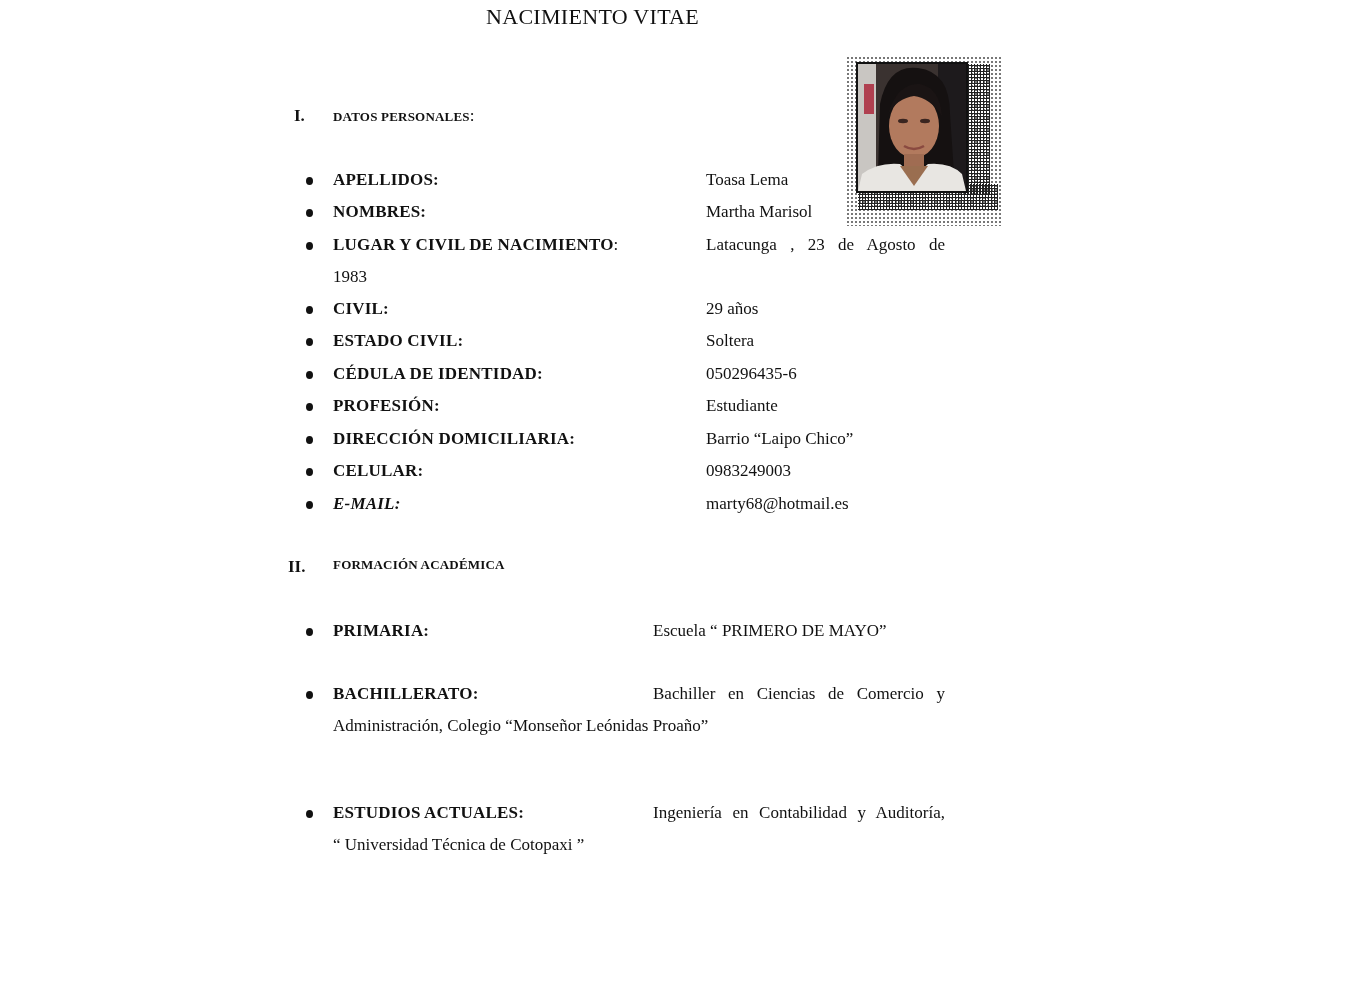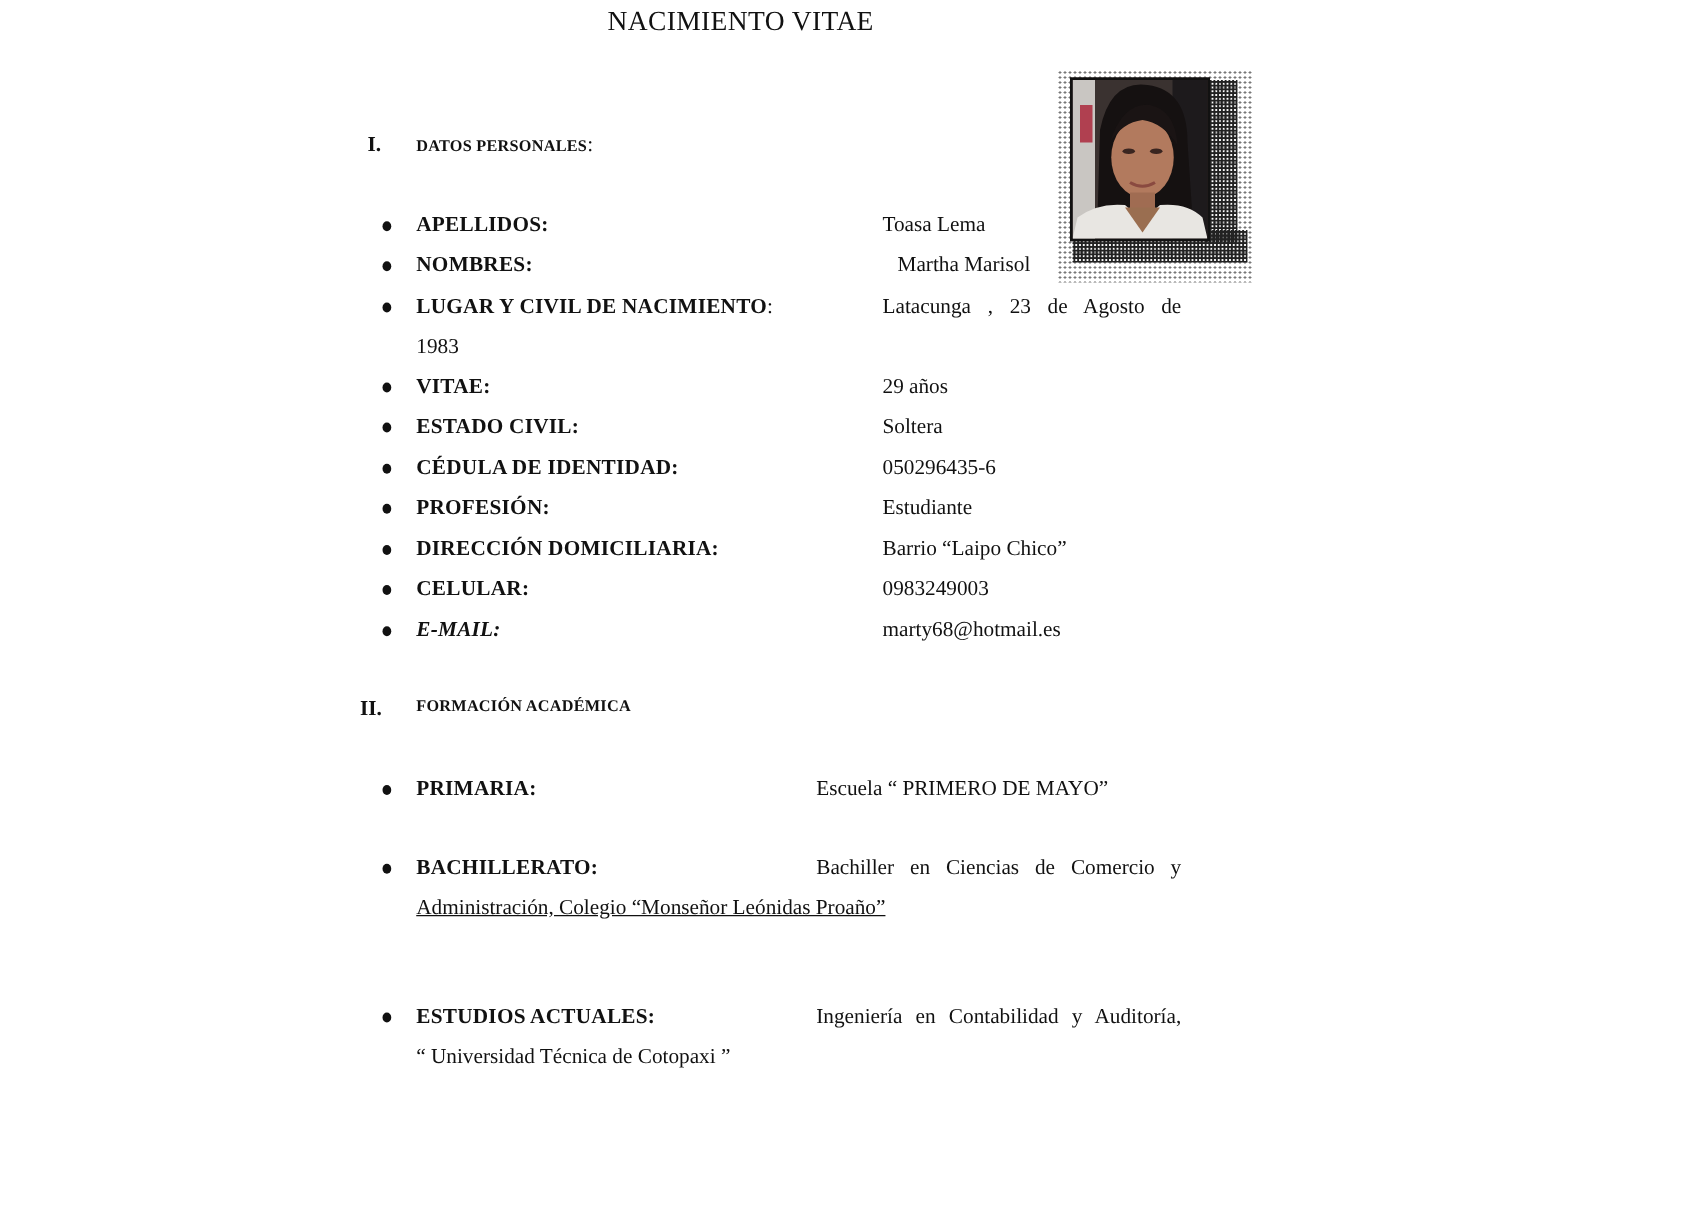--- a/index.html
+++ b/index.html
@@ -113,31 +113,31 @@
 </div>
 
 <div>
 
   <div class="abs bullet" style="left:306px; top:177px;"></div>
   <div class="abs label" style="left:333px; top:170px;">APELLIDOS:</div>
   <div class="abs value" style="left:706px; top:170px;">Toasa Lema</div>
 
   <div class="abs bullet" style="left:306px; top:209px;"></div>
   <div class="abs label" style="left:333px; top:202px;">NOMBRES:</div>
-  <div class="abs value" style="left:706px; top:202px;margin-left:12px;">Martha Marisol</div>
+  <div class="abs value" style="left:706px; top:202px;">Martha Marisol</div>
 
   <div class="abs bullet" style="left:306px; top:242px;"></div>
   <div class="abs" style="left:333px; top:235px;">
     <span class="label">LUGAR Y CIVIL DE NACIMIENTO</span><span>:</span>
   </div>
   <div class="abs value" style="left:706px; top:235px; width:239px; text-align:justify; text-align-last:justify; white-space:normal;">Latacunga , 23 de Agosto de</div>
   <div class="abs value" style="left:333px; top:267px;">1983</div>
 
   <div class="abs bullet" style="left:306px; top:306px;"></div>
-  <div class="abs label" style="left:333px; top:299px;">VITAE:</div>
+  <div class="abs label" style="left:333px; top:299px;">CIVIL:</div>
   <div class="abs value" style="left:706px; top:299px;">29 años</div>
 
   <div class="abs bullet" style="left:306px; top:338px;"></div>
   <div class="abs label" style="left:333px; top:331px;">ESTADO CIVIL:</div>
   <div class="abs value" style="left:706px; top:331px;">Soltera</div>
 
   <div class="abs bullet" style="left:306px; top:371px;"></div>
   <div class="abs label" style="left:333px; top:364px;">CÉDULA DE IDENTIDAD:</div>
   <div class="abs value" style="left:706px; top:364px;">050296435-6</div>
 
@@ -163,19 +163,19 @@
 
 <div>
 
   <div class="abs bullet" style="left:306px; top:628px;"></div>
   <div class="abs label" style="left:333px; top:621px;">PRIMARIA:</div>
   <div class="abs value" style="left:653px; top:621px;">Escuela “ PRIMERO DE MAYO”</div>
 
   <div class="abs bullet" style="left:306px; top:691px;"></div>
   <div class="abs label" style="left:333px; top:684px;">BACHILLERATO:</div>
   <div class="abs value" style="left:653px; top:684px; width:292px; text-align:justify; text-align-last:justify; white-space:normal;">Bachiller en Ciencias de Comercio y</div>
-  <div class="abs value" style="left:333px; top:716px;text-decoration:underline;">Administración, Colegio “Monseñor Leónidas Proaño”</div>
+  <div class="abs value" style="left:333px; top:716px;">Administración, Colegio “Monseñor Leónidas Proaño”</div>
 
   <div class="abs bullet" style="left:306px; top:810px;"></div>
   <div class="abs label" style="left:333px; top:803px;">ESTUDIOS ACTUALES:</div>
   <div class="abs value" style="left:653px; top:803px; width:292px; text-align:justify; text-align-last:justify; white-space:normal;">Ingeniería en Contabilidad y Auditoría,</div>
   <div class="abs value" style="left:333px; top:835px;">“ Universidad Técnica de Cotopaxi ”</div>
 </div>
 
 </body></html>

